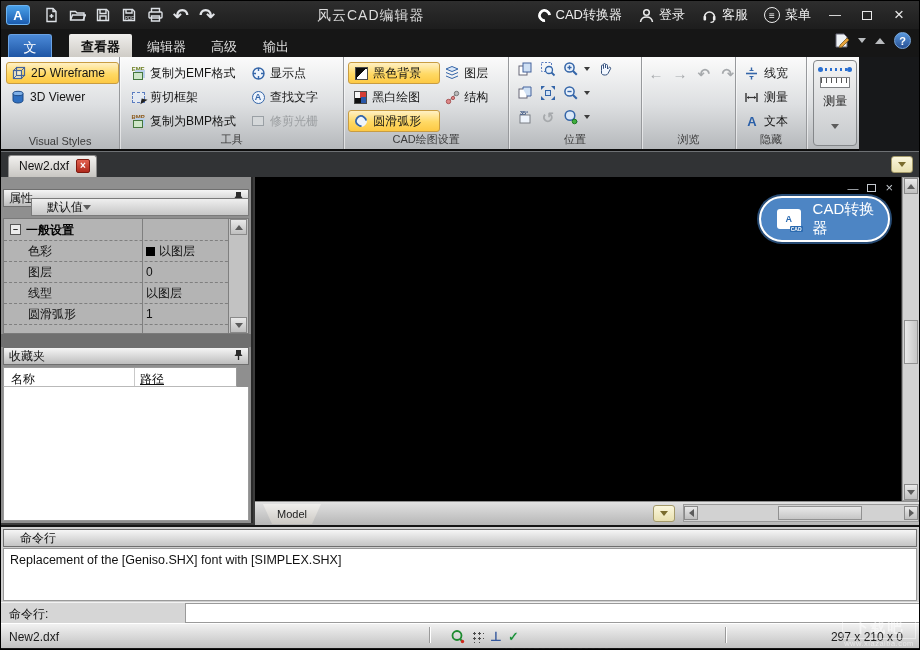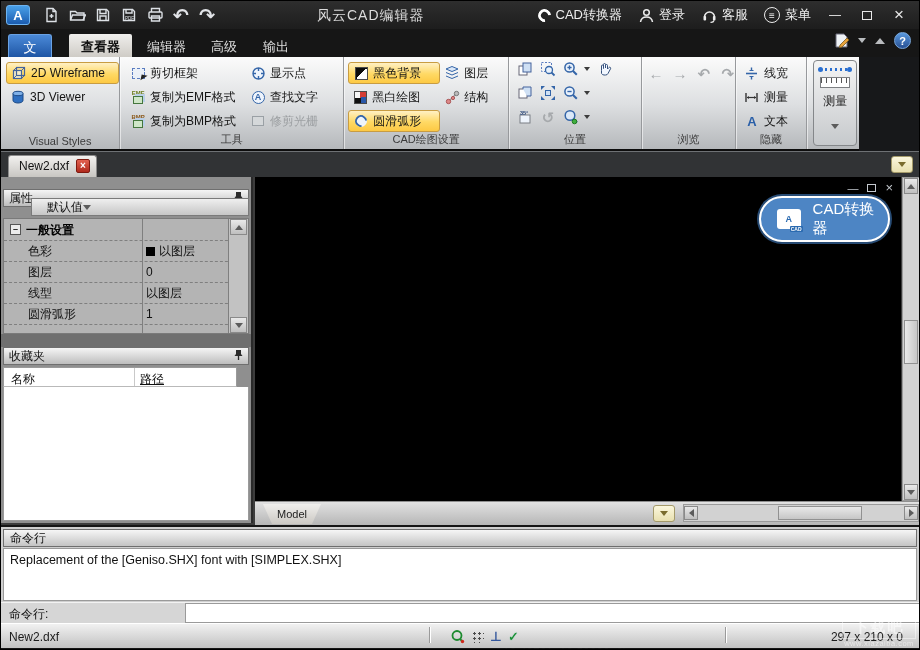--- a/index.html
+++ b/index.html
@@ -128,21 +128,21 @@
   .bottombar { position:absolute; left:254px; top:324px; width:666px; height:24px; background:linear-gradient(#e2e2e2,#b6b6b6); border-top:1px solid #8f8f8f; }
   .modeltab { position:absolute; left:8px; top:2px; width:58px; height:20px; background:linear-gradient(#efeeec,#ccc9c4);
     clip-path:polygon(0 0,100% 0,calc(100% - 9px) 100%,9px 100%); color:#222; text-align:center; line-height:20px; font-size:11px; }
   .hsb { position:absolute; left:428px; top:2px; right:2px; height:18px; background:#d2d2d2; border:1px solid #9a9a9a; }
   .hsb .thumb { position:absolute; top:1px; bottom:1px; left:94px; width:84px; background:linear-gradient(#e9e9e9,#c6c6c6); border:1px solid #919191; }
   .sbtn-h { position:absolute; top:1px; bottom:1px; width:14px; background:linear-gradient(#e9e9e9,#bfbfbf); border:1px solid #8a8a8a; display:flex; align-items:center; justify-content:center; }
 
   
   .cmdpanel { position:absolute; top:524px; left:0; right:0; height:77px; background:#cfcfcf; border-top:2px solid #151515; }
   .cmdhead { position:absolute; top:2px; left:2px; right:2px; height:18px; background:linear-gradient(#f6f6f6,#c4c4c4);
-    border:1px solid #6f6f6f; display:flex; align-items:center; padding:0 6px; color:#111; }
+    border:1px solid #6f6f6f; display:flex; align-items:center; padding:0 16px; color:#111; }
   .cmdbody { position:absolute; top:21px; left:2px; right:2px; bottom:1px; background:#fff; border:1px solid #9a9a9a; padding:4px 6px; color:#111; font-size:12.5px; }
   .cmdrow { position:absolute; top:601px; left:0; right:0; height:21px; background:#d6d6d6; border-top:1px solid #f2f2f2; display:flex; }
   .cmdlabel { width:185px; padding:3px 0 0 8px; color:#111; border-right:1px solid #9a9a9a; }
   .cmdinput { flex:1; border:none; outline:none; background:#fff; border-top:1px solid #9a9a9a; border-bottom:1px solid #9a9a9a; font:inherit; padding:0 5px; }
 
   
   .statusbar { position:absolute; top:622px; left:0; right:0; height:28px;
     background:linear-gradient(#f1f1f1,#c2c2c2); border-top:1px solid #fff; border-bottom:3px solid #161616; color:#1c1c1c; }
   .sb-file { position:absolute; left:8px; top:6px; }
   .sb-div { position:absolute; top:3px; bottom:5px; width:1px; background:#9a9a9a; box-shadow:1px 0 0 #fff; }
@@ -293,31 +293,31 @@
               </span>
             <span>3D Viewer</span>
           </div>
         </div>
         <div class="glabel">Visual Styles</div>
       </div>
 
       <div class="group" style="width:226px; display:flex">
         <div class="col" style="width:126px; padding-left:6px">
           <div class="ritem">
-            <span class="icon16">
-                <span class="dash-frame"></span>
-              </span>
-            <span>剪切框架</span>
-          </div>
-          <div class="ritem">
             <span class="icon16" style="flex-direction:column">
                 <span class="filelabel">EMF</span>
                 <span class="minipage"></span>
               </span>
             <span>复制为EMF格式</span>
+          </div>
+          <div class="ritem">
+            <span class="icon16">
+                <span class="dash-frame"></span>
+              </span>
+            <span>剪切框架</span>
           </div>
           <div class="ritem">
             <span class="icon16" style="flex-direction:column">
                 <span class="filelabel" style="color:#8a5a1e">BMP</span>
                 <span class="minipage"></span>
               </span>
             <span>复制为BMP格式</span>
           </div>
         </div>
         <div class="col" style="width:96px">

